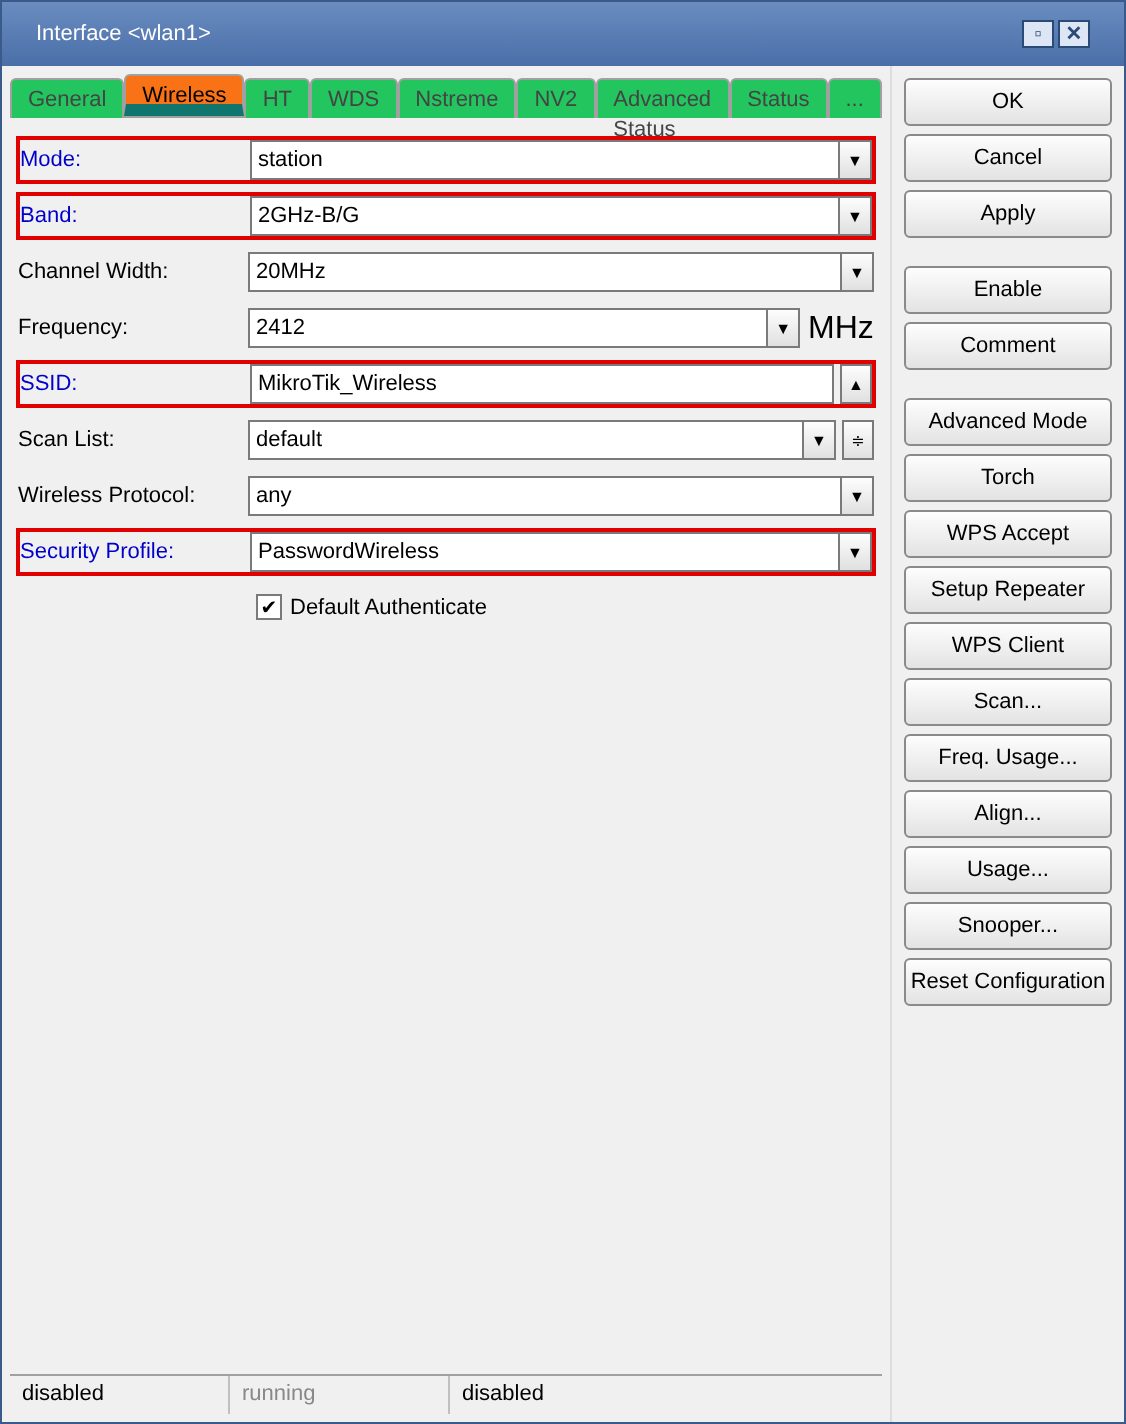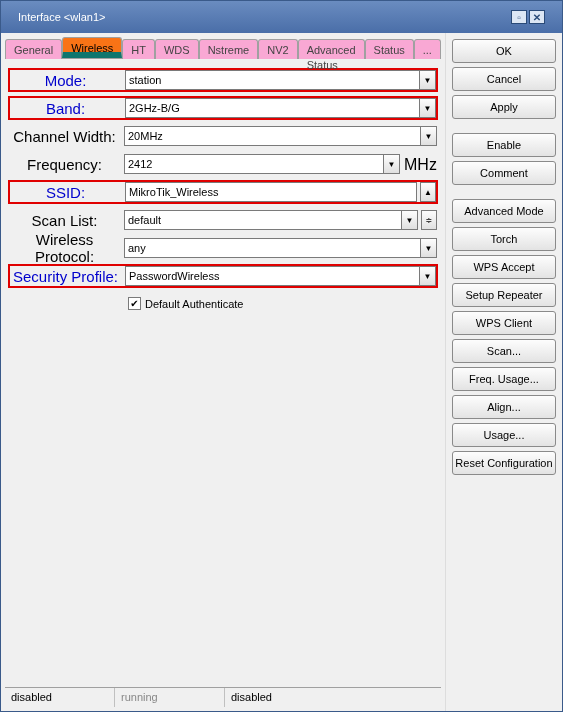--- a/index.html
+++ b/index.html
@@ -59,21 +59,21 @@
   .tabs {
     display: flex;
     border-bottom: 1px solid #a0a0a0;
     height: 22px;
     position: relative;
   }
   .tab {
     padding: 3px 8px 0 8px;
     border: 1px solid #a0a0a0;
     border-bottom: none;
-    background: #f9a8d4;
+    background: #22c55e;
     margin-right: 0;
     border-radius: 3px 3px 0 0;
     font-size: 11px;
     color: #444;
     cursor: pointer;
     height: 20px;
     line-height: 15px;
     position: relative;
     top: 2px;
   }
@@ -91,23 +91,23 @@
     background: #f0f0f0;
   }
   .row {
     display: flex;
     align-items: center;
     margin-bottom: 6px;
     height: 22px;
   }
   .row label {
     width: 115px;
-    text-align: center;
+    text-align: left;
     padding-right: 4px;
-    font-size: 15px;
+    font-size: 11px;
     color: #000;
   }
   .field-wrap {
     flex: 1;
     display: flex;
     align-items: flex-end;
     height: 20px;
   }
   .field {
     flex: 1;
@@ -324,18 +324,19 @@
       <div class="gap"></div>
       <div class="btn">Advanced Mode</div>
       <div class="btn">Torch</div>
       <div class="btn">WPS Accept</div>
       <div class="btn">Setup Repeater</div>
       <div class="btn">WPS Client</div>
       <div class="btn">Scan...</div>
       <div class="btn">Freq. Usage...</div>
       <div class="btn">Align...</div>
       <div class="btn">Usage...</div>
+      <div class="btn">Snooper...</div>
       <div class="btn">Reset Configuration</div>
     </div>
 
   </div>
 
 </div>
 
 </body></html>

